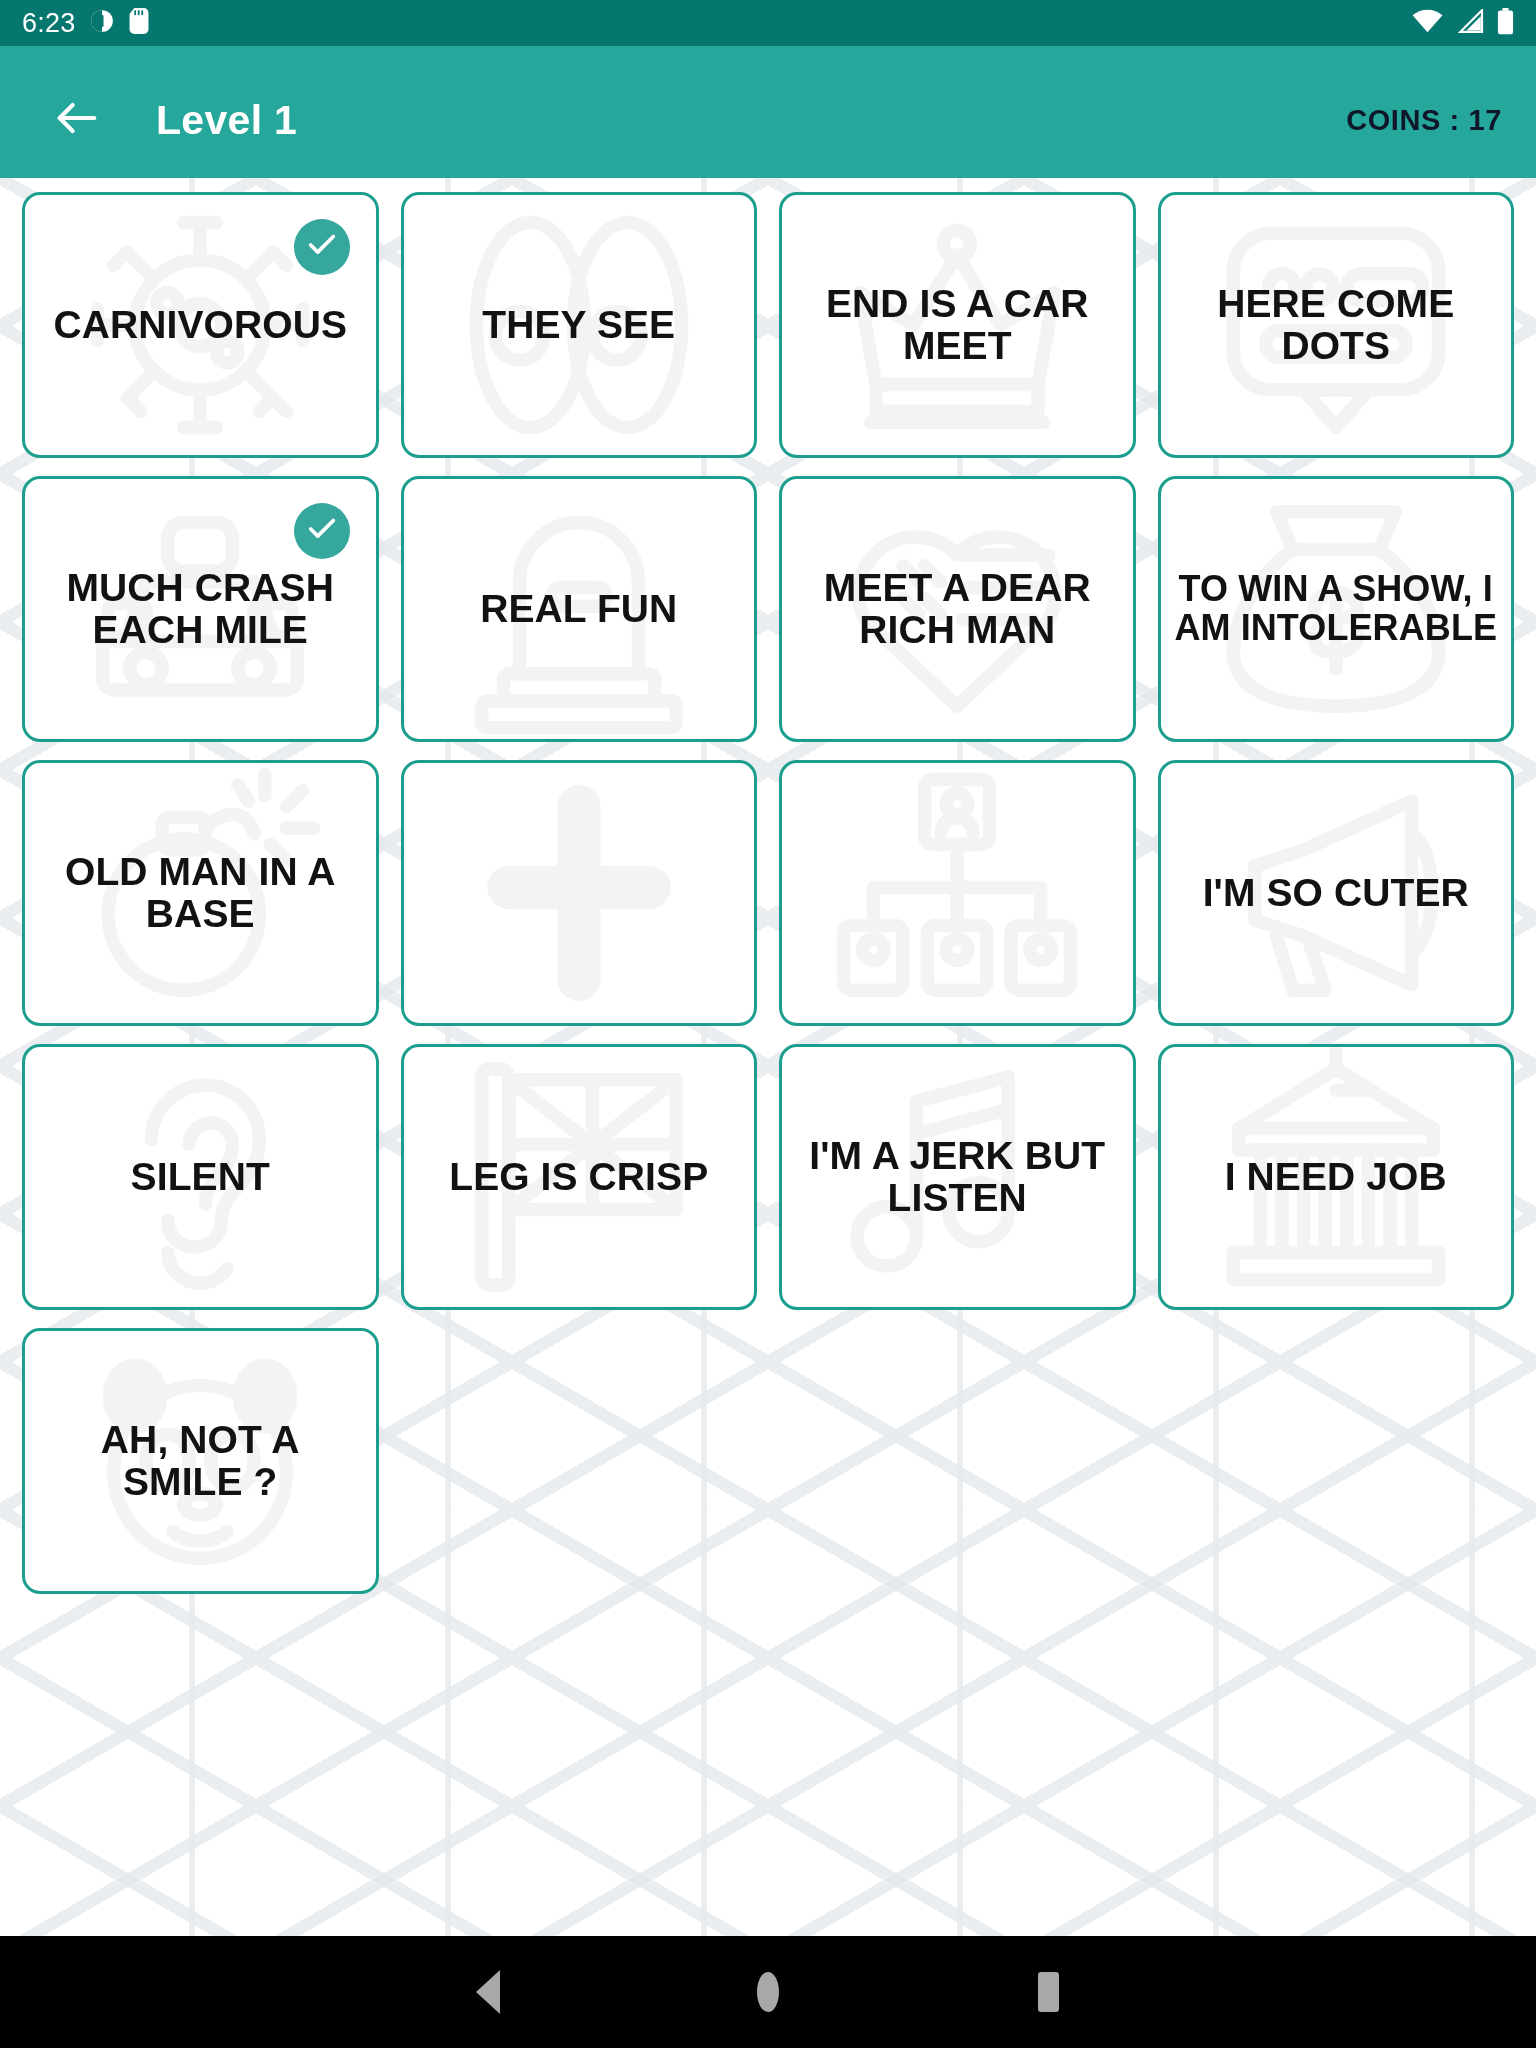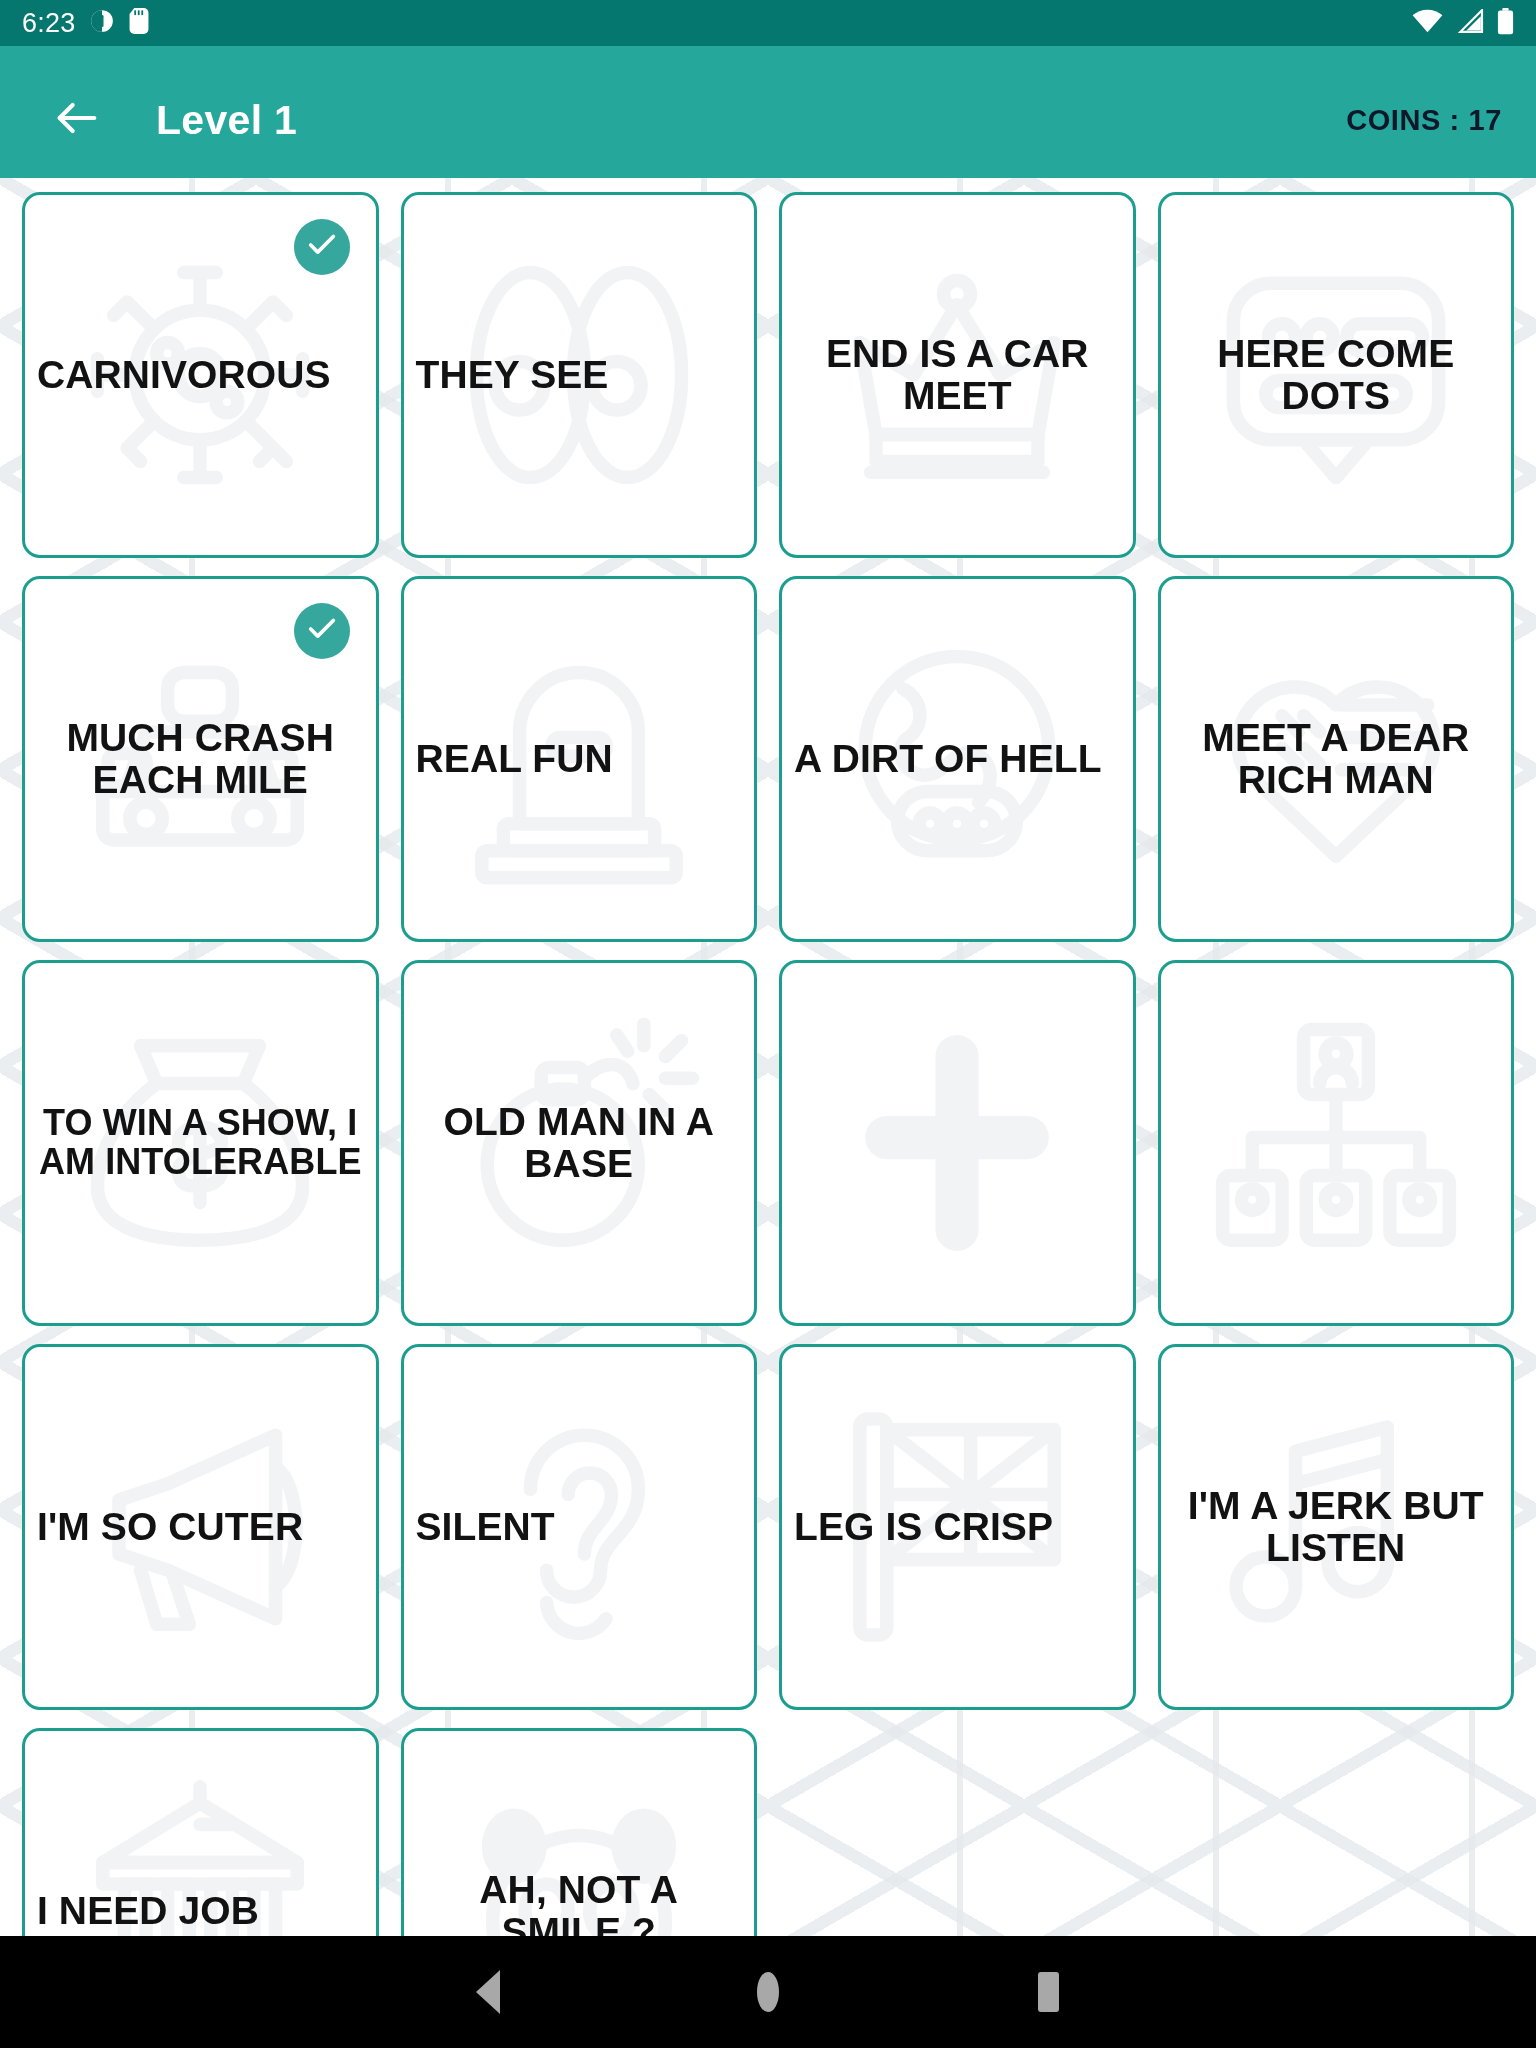--- a/index.html
+++ b/index.html
@@ -103,26 +103,27 @@
     display: grid;
     grid-template-columns: repeat(4, 1fr);
     gap: 18px 22px;
     padding: 14px 22px;
     align-content: start;
   }
 
   
   .card {
     position: relative;
-    height: 366px;
+    height: 266px;
     background: #ffffff;
     border: 3px solid #1c9e8f;
     border-radius: 18px;
     display: flex;
     align-items: center;
+    justify-content: center;
     overflow: hidden;
     cursor: pointer;
   }
   .card-watermark {
     position: absolute;
     left: 50%;
     top: 50%;
     transform: translate(-50%, -50%);
     width: 270px;
     height: 270px;
@@ -339,33 +340,20 @@
               <rect x="40" y="42" width="20" height="7" rx="3"></rect>
               <rect x="22" y="74" width="56" height="10" rx="2"></rect>
               <rect x="14" y="84" width="72" height="10" rx="2"></rect>
             </svg>
           </div>
           <div class="card-text">REAL FUN</div>
         </div>
         <div class="card">
           <div class="card-watermark">
             <svg viewBox="0 0 100 100" fill="none" stroke="#f1f3f5" stroke-width="5" stroke-linecap="round" stroke-linejoin="round">
-              <circle cx="50" cy="46" r="34"></circle>
-              <path d="M30 24c8 4 8 14 2 18s-2 14 6 14 10-10 18-8 8 12 2 18"></path>
-              <rect x="28" y="62" width="44" height="22" rx="11"></rect>
-              <circle cx="40" cy="74" r="4"></circle>
-              <circle cx="50" cy="74" r="4"></circle>
-              <circle cx="60" cy="74" r="4"></circle>
-            </svg>
-          </div>
-          <div class="card-text">A DIRT OF HELL</div>
-        </div>
-        <div class="card">
-          <div class="card-watermark">
-            <svg viewBox="0 0 100 100" fill="none" stroke="#f1f3f5" stroke-width="5" stroke-linecap="round" stroke-linejoin="round">
               <path d="M50 86 16 54a21 21 0 0 1 34-24 21 21 0 0 1 34 24z"></path>
               <path d="M52 30h32M52 42h30M52 54h26"></path>
               <path d="M30 34l6 6M38 34l6 6M30 46l6 6M38 46l6 6"></path>
             </svg>
           </div>
           <div class="card-text">MEET A DEAR RICH MAN</div>
         </div>
         <div class="card">
           <div class="card-watermark">
             <svg viewBox="0 0 100 100" fill="none" stroke="#f1f3f5" stroke-width="5" stroke-linecap="round" stroke-linejoin="round">

